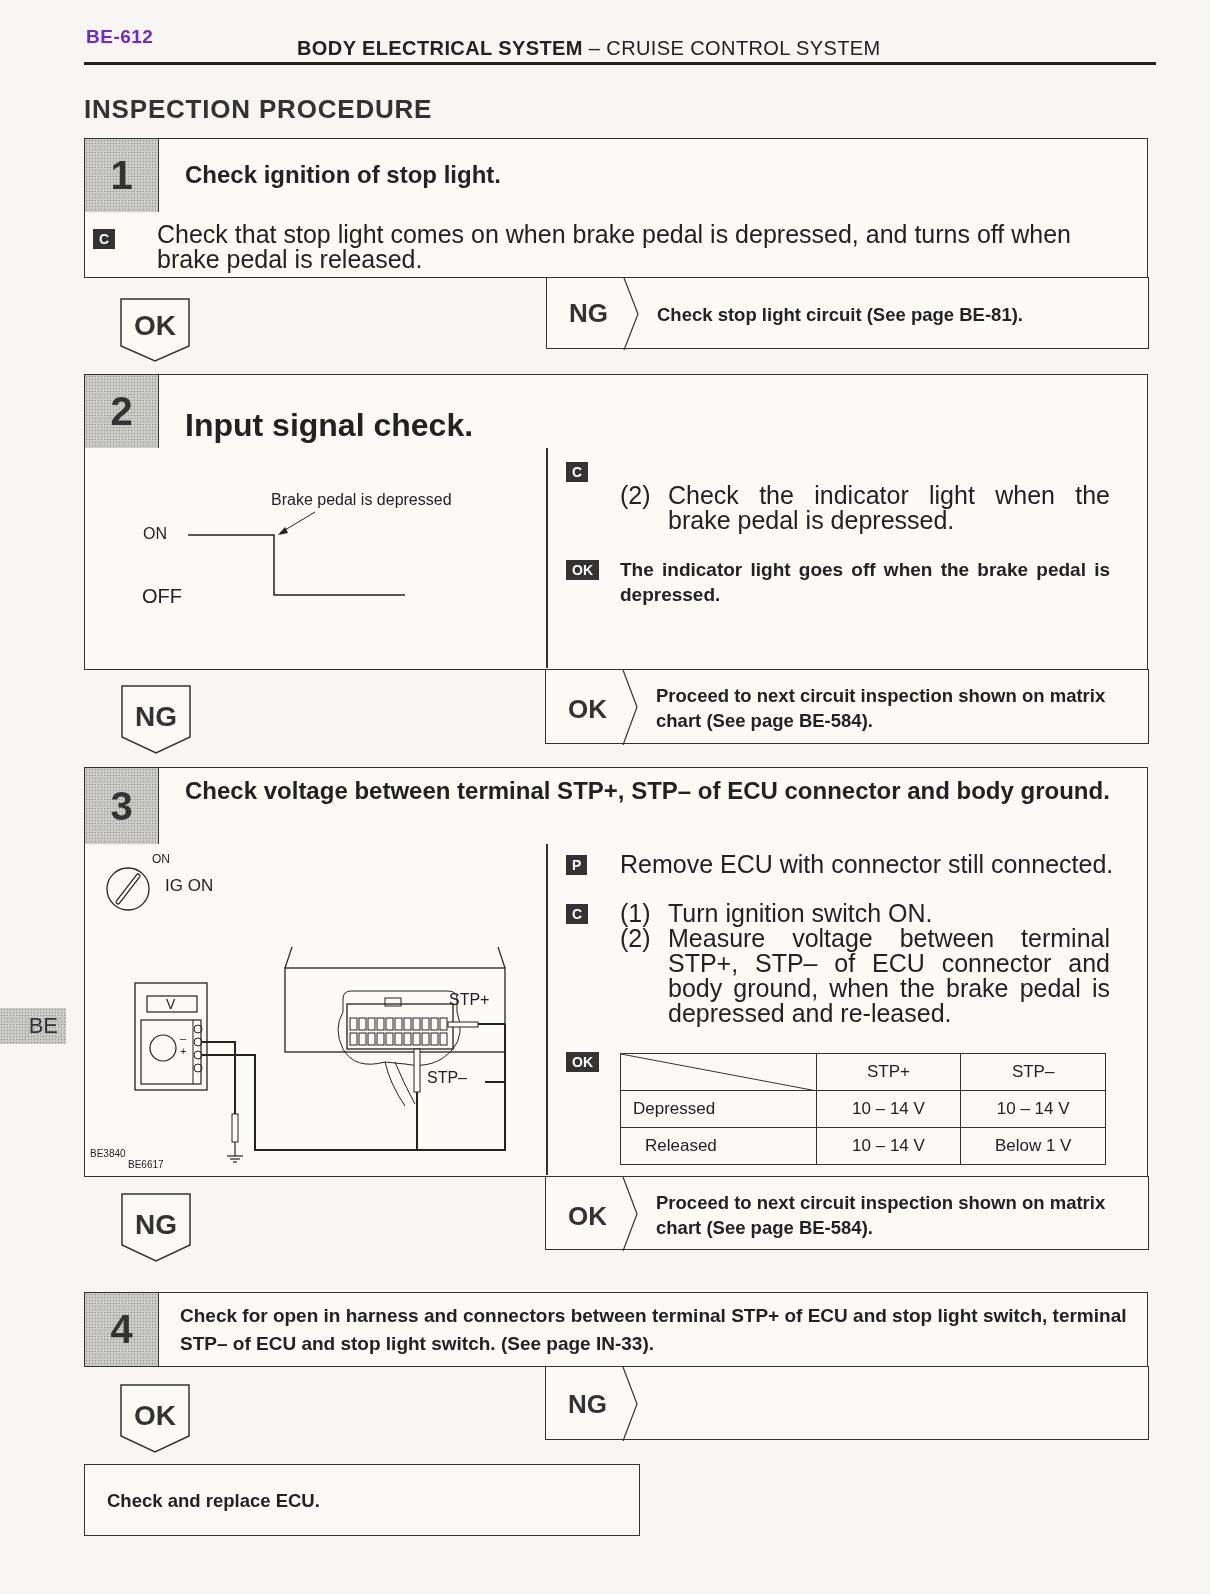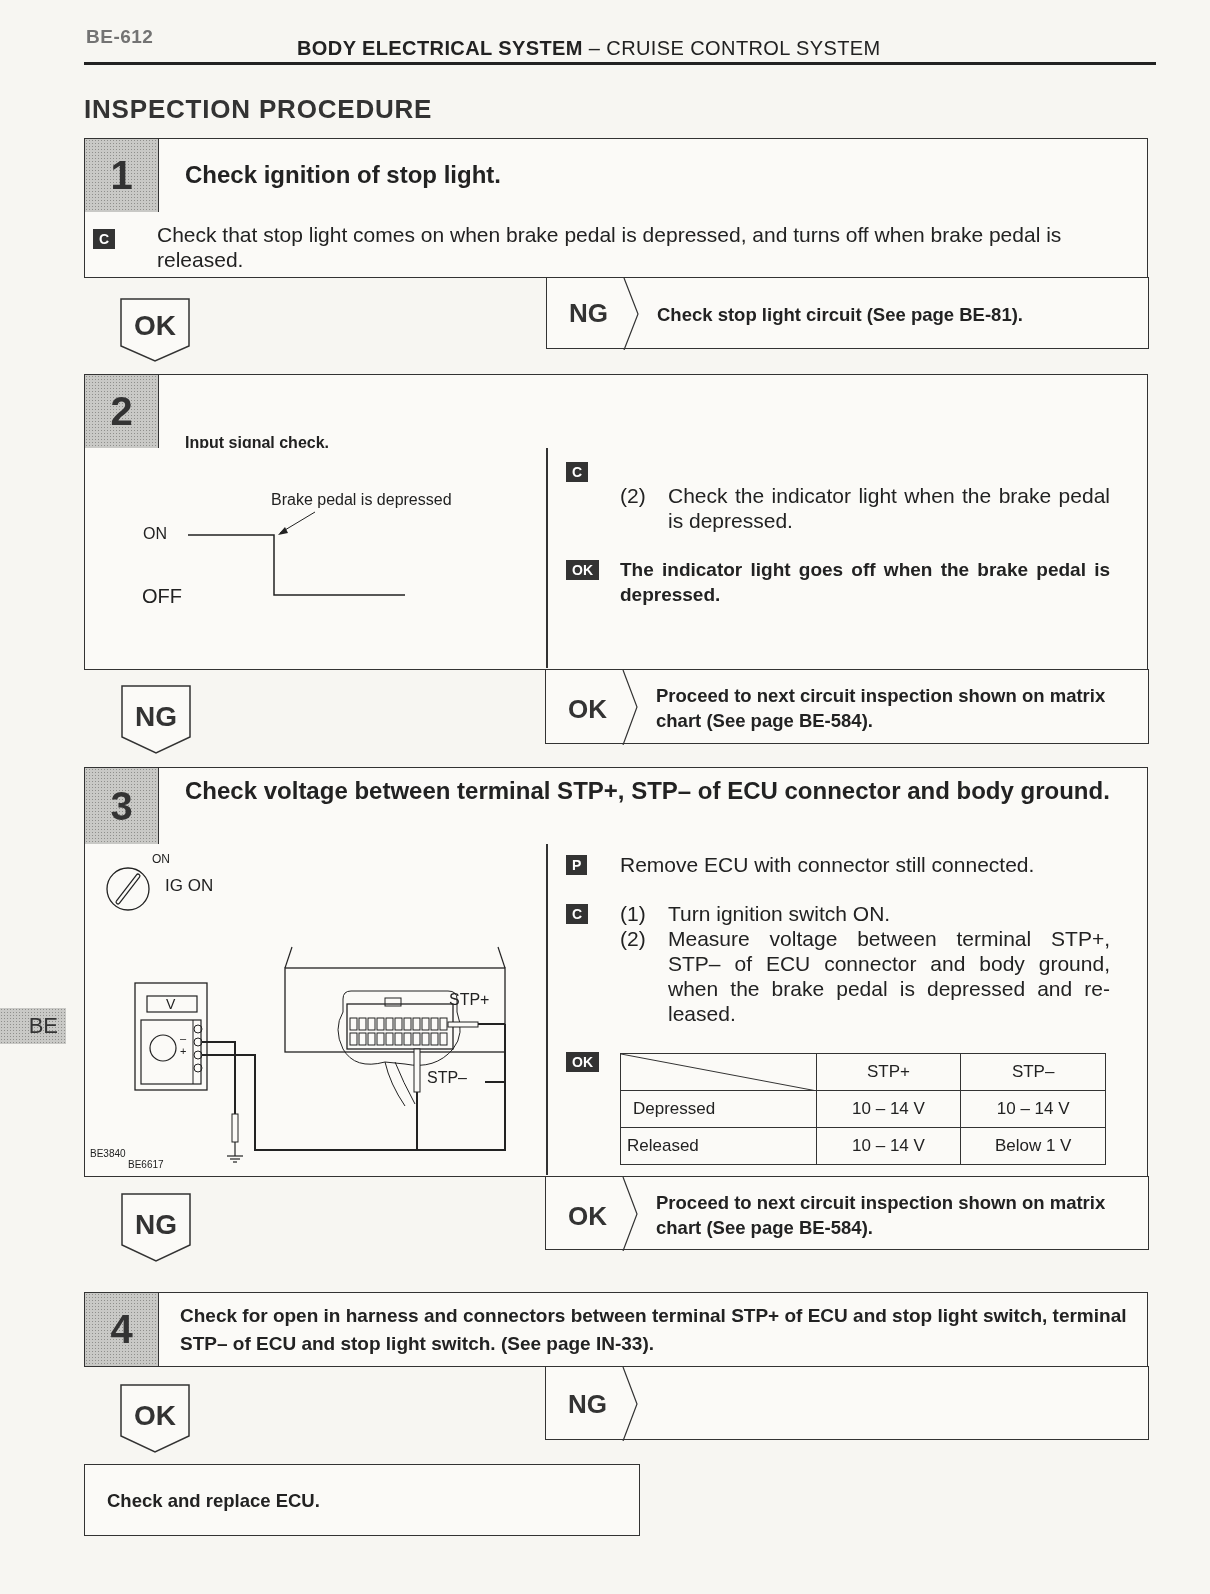--- a/index.html
+++ b/index.html
@@ -1,36 +1,36 @@
 <!DOCTYPE html>
 <html><head>
 <meta charset="utf-8">
 <style>
   * { box-sizing: border-box; margin: 0; padding: 0; }
   html, body { width: 1210px; height: 1594px; background: #f7f6f2; }
   body { position: relative; font-family: "Liberation Sans", sans-serif; color: #222; overflow: hidden; }
   .abs { position: absolute; }
-  .page-code { left: 86px; top: 26px; font-size: 19px; font-weight: bold; color: #737373; letter-spacing: 0.5px; }
+  .page-code { left: 86px; top: 26px; font-size: 19px; font-weight: bold; color: #6d28d9; letter-spacing: 0.5px; }
   .header-title { left: 297px; top: 37px; font-size: 20px; color: #222; letter-spacing: 0.4px; }
   .header-title b { font-weight: bold; }
   .header-rule { left: 84px; top: 62px; width: 1072px; height: 3px; background: #222; }
   .section-title { left: 84px; top: 94px; font-size: 26px; font-weight: bold; color: #333; letter-spacing: 0.8px; }
 
   .box { position: absolute; border: 1.5px solid #333; background: #fbfaf7; }
   .stepnum { position: absolute; left: 0; top: 0; width: 74px; height: 100%;
     background-color: #c9c9c6;
     background-image: radial-gradient(#8f8f8c 0.8px, transparent 0.9px);
     background-size: 3px 3px;
     border-right: 1.5px solid #333;
     display: flex; align-items: center; justify-content: center;
     font-size: 40px; font-weight: bold; color: #333; }
   .steptitle { position: absolute; left: 100px; font-weight: bold; color: #222; }
   .tag { display: inline-block; background: #333; color: #fff; font-weight: bold; font-size: 14px;
     padding: 1px 6px; line-height: 18px; }
-  .body-text { font-size: 21px; color: #222; line-height: 25px; }
+  .body-text { font-size: 25px; color: #222; line-height: 25px; }
   .bold-text { font-size: 19px; font-weight: bold; color: #222; line-height: 25px; }
 
   .arrow-down { position: absolute; width: 70px; height: 80px; }
   .arrow-down svg { position: absolute; left: 0; top: 0; }
   .arrow-down span { position: absolute; left: 0; width: 70px; top: 16px; text-align: center; font-size: 28px; font-weight: bold; color: #333; }
 
   .result-box { position: absolute; border: 1.5px solid #333; background: #fbfaf7; }
   .result-box .lbl { position: absolute; left: 22px; font-size: 26px; font-weight: bold; color: #333; }
   .result-box .chev { position: absolute; top: 0; left: 75px; }
   .result-box .txt { position: absolute; left: 110px; font-size: 18.5px; font-weight: bold; color: #222; line-height: 25px; }
@@ -68,21 +68,21 @@
 <div class="result-box" style="left:546px; top:277px; width:603px; height:72px;">
   <span class="lbl" style="top:20px;">NG</span>
   <svg class="chev" width="20" height="72">
       <polyline points="2,0 16,36 2,72" fill="none" stroke="#333" stroke-width="1.2"></polyline>
     </svg>
   <span class="txt" style="top:24px;">Check stop light circuit (See page BE-81).</span>
 </div>
 
 <div class="box" style="left:84px; top:374px; width:1064px; height:75px;">
   <div class="stepnum">2</div>
-  <div class="steptitle" style="top:32px; font-size:16px;margin-top:27px;">Input signal check.</div>
+  <div class="steptitle" style="top:32px; font-size:32px;">Input signal check.</div>
 </div>
 <div class="box" style="left:84px; top:448px; width:1064px; height:222px; border-top:none;">
 
   <div class="abs" style="left:0; top:0; width:462px; height:220px;">
     <span class="abs" style="left:186px; top:43px; font-size:16px;">Brake pedal is depressed</span>
     <span class="abs" style="left:58px; top:77px; font-size:16px;">ON</span>
     <span class="abs" style="left:57px; top:137px; font-size:20px;">OFF</span>
     <svg class="abs" style="left:0; top:0;" width="462" height="220">
       <polyline points="103,87 189,87 189,147 320,147" fill="none" stroke="#222" stroke-width="1.5"></polyline>
       <line x1="230" y1="64" x2="195" y2="85" stroke="#222" stroke-width="1"></line>
@@ -220,21 +220,21 @@
       </td>
       <td style="width:145px; text-align:center;">STP+</td>
       <td style="width:145px; text-align:center;">STP–</td>
     </tr>
     <tr>
       <td style="padding-left:12px;">Depressed</td>
       <td style="text-align:center;">10 – 14 V</td>
       <td style="text-align:center;">10 – 14 V</td>
     </tr>
     <tr>
-      <td style="padding-left:6px;">Released</td>
+      <td style="padding-left:24px;">Released</td>
       <td style="text-align:center;">10 – 14 V</td>
       <td style="text-align:center;">Below 1 V</td>
     </tr>
   </tbody>
     </table>
 </div>
 <div class="arrow-down" style="left:121px; top:1193px;">
   <svg width="70" height="70">
       <polygon points="1,1 69,1 69,52 35,68 1,52" fill="#fbfaf7" stroke="#333" stroke-width="1.5"></polygon>
     </svg>

